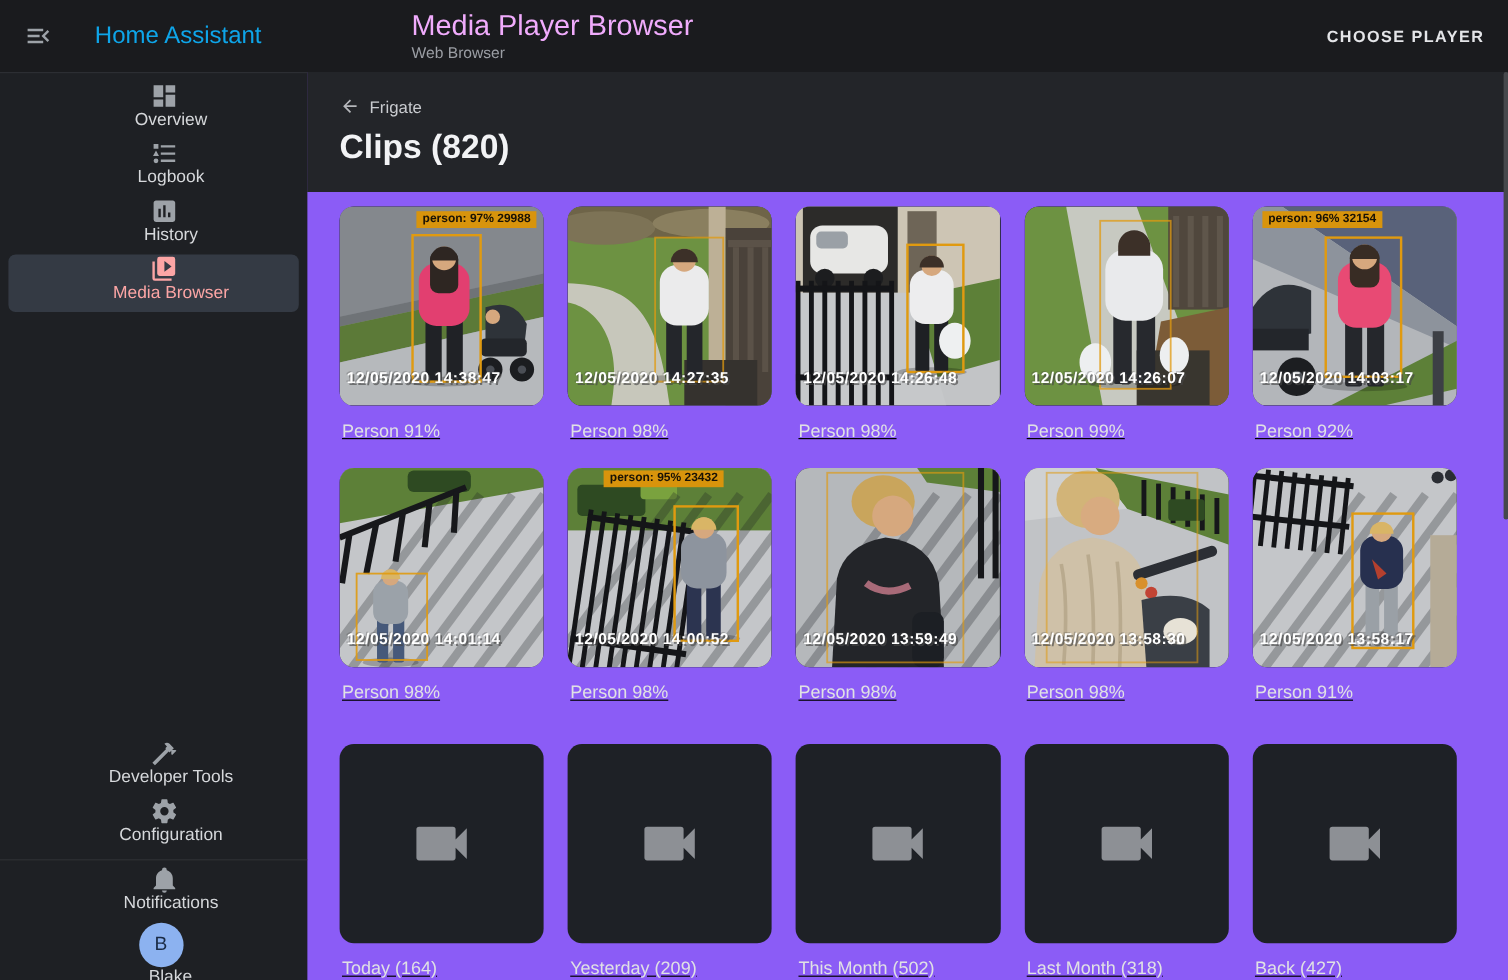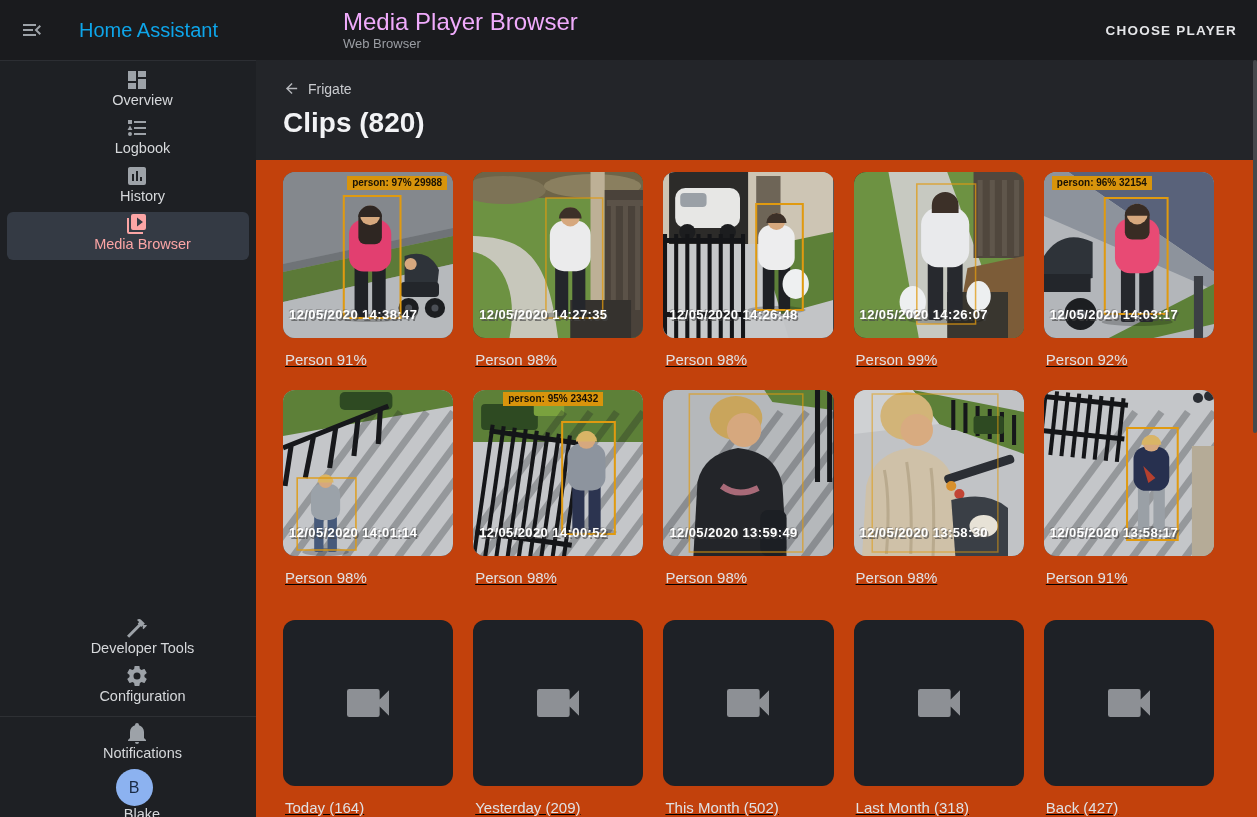--- a/index.html
+++ b/index.html
@@ -31,21 +31,21 @@
   .nav-item.selected { background:#343a44; }
   .nav-item.selected .ico, .nav-item.selected .lbl { color:#fca5a5; }
   .spacer { flex:1; }
   .divider { height:1px; background:#2e3034; margin:4px 0; }
   .avatar { width:37px; height:37px; border-radius:50%; background:#8cb2f0; color:#1a2b45;
     display:flex; align-items:center; justify-content:center; font-size:16px; font-weight:500;
     margin-left:12px; flex:none; }
   .nav-item.user-item .lbl { margin-left:28px; }
 
   
-  .main { position:absolute; left:256px; top:60px; right:0; bottom:0; background:#c2410c; }
+  .main { position:absolute; left:256px; top:60px; right:0; bottom:0; background:#8b5cf6; }
   .content-header { height:100px; background:#232529; padding:20px 0 0 27px; }
   .breadcrumb { display:flex; align-items:center; color:#c9cbcf; font-size:14px; cursor:pointer;
     width:fit-content; }
   .breadcrumb .ico { width:17px; height:17px; margin-right:8px; color:#b5b7bb; }
   .breadcrumb .ico svg { width:17px; height:17px; display:block; }
   .page-title { margin-top:10px; font-size:28px; font-weight:700; color:#f2f3f5; }
 
   .grid { padding:12px 43px 0 27px; display:grid; grid-template-columns:repeat(5,1fr);
     column-gap:20px;text-decoration:underline; }
   .cell { display:flex; flex-direction:column; }

